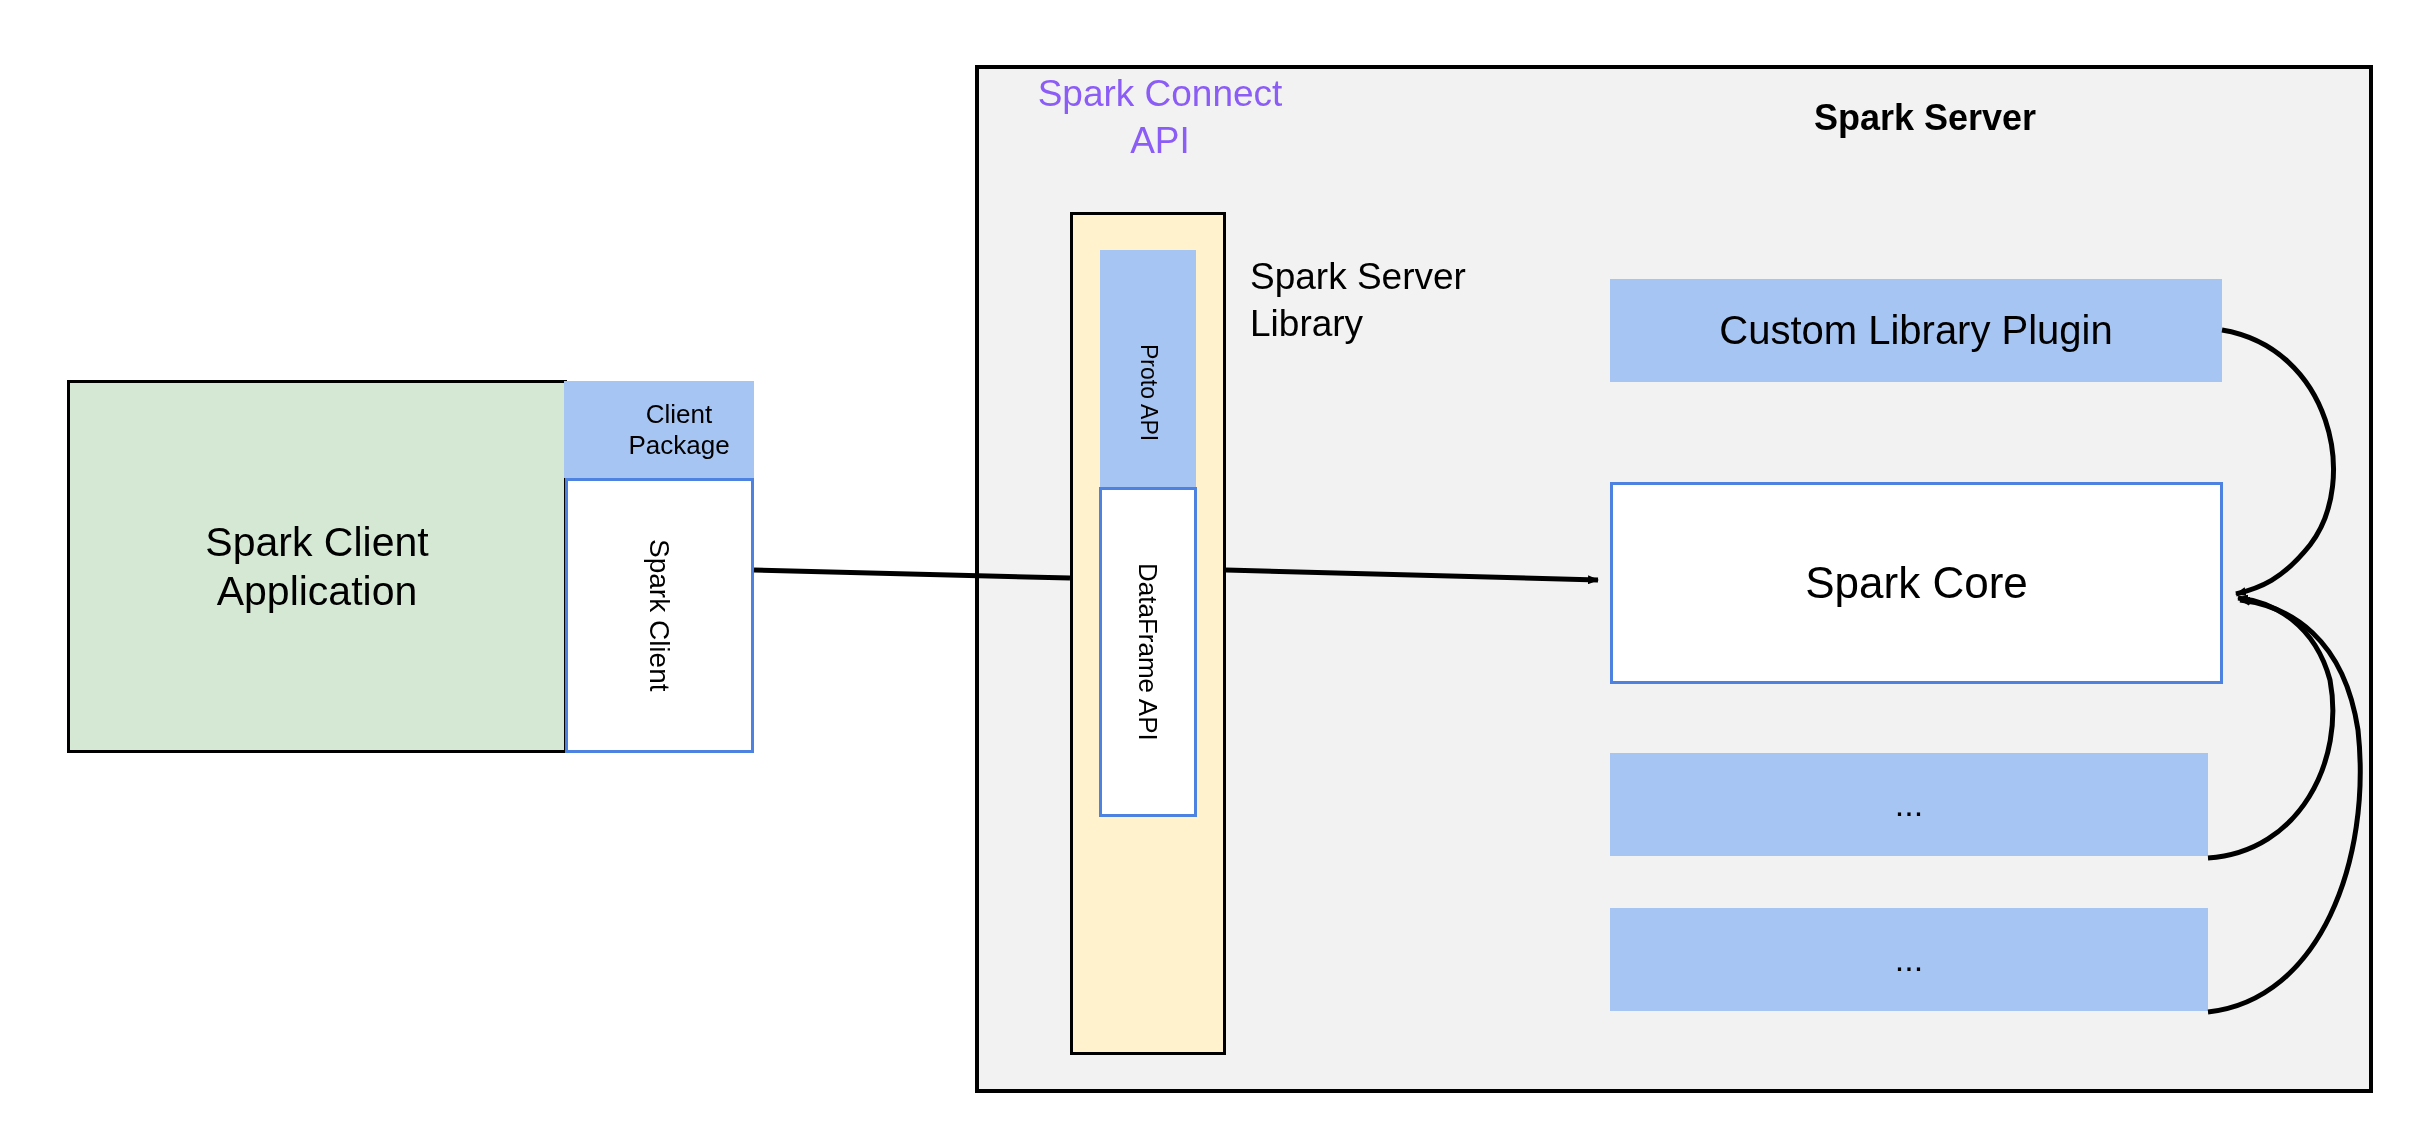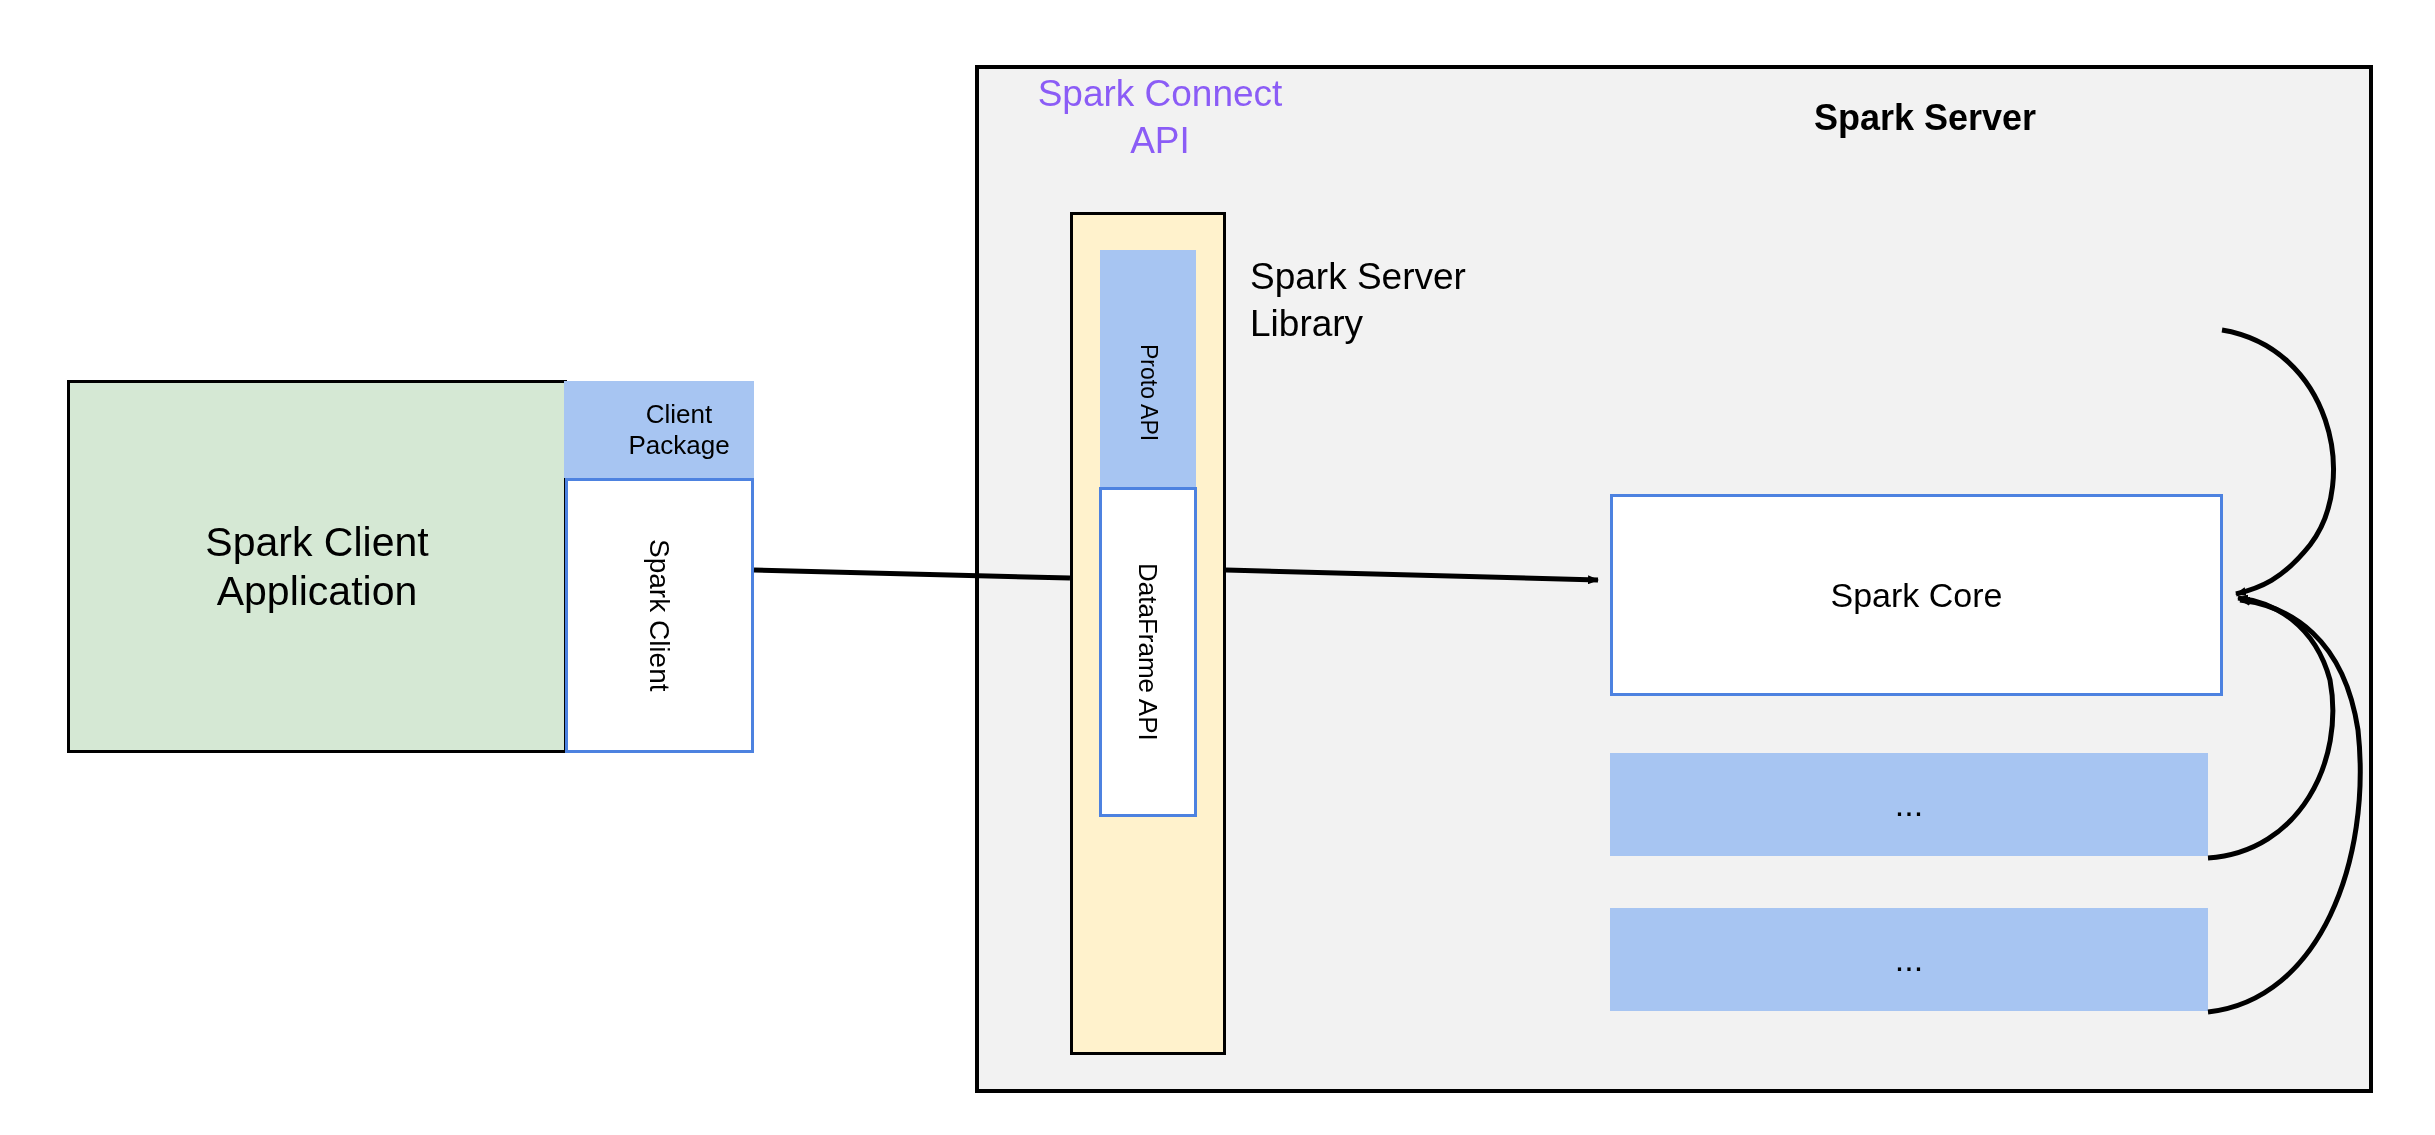--- a/index.html
+++ b/index.html
@@ -120,22 +120,21 @@
   #custom-library-plugin-box {
     left: 1610px; top: 279px; width: 612px; height: 103px;
     background: #a7c5f2;
     border: 1px solid #a7c5f2;
     font-size: 40px;
   }
   #spark-core-box {
     left: 1610px; top: 482px; width: 613px; height: 202px;
     background: #ffffff;
     border: 3px solid #4d82e0;
-    font-size: 34px;
-    margin-top: 12px;
+    font-size: 44px;
   }
   #ellipsis-box-1 {
     left: 1610px; top: 753px; width: 598px; height: 103px;
     background: #a7c5f2;
     border: 1px solid #a7c5f2;
     font-size: 34px;
   }
   #ellipsis-box-2 {
     left: 1610px; top: 908px; width: 598px; height: 103px;
     background: #a7c5f2;
@@ -169,20 +168,23 @@
     <span class="vtext">Proto API</span>
   </div>
 
   <div class="box" id="dataframe-api-box">
     <span class="vtext">DataFrame API</span>
   </div>
 
   <div id="spark-server-library-label">Spark Server
 Library</div>
 
+  <div class="box" id="custom-library-plugin-box">
+    <span>Custom Library Plugin</span>
+  </div>
 
   <div class="box" id="spark-core-box">
     <span>Spark Core</span>
   </div>
 
   <div class="box" id="ellipsis-box-1">
     <span>...</span>
   </div>
 
   <div class="box" id="ellipsis-box-2">

